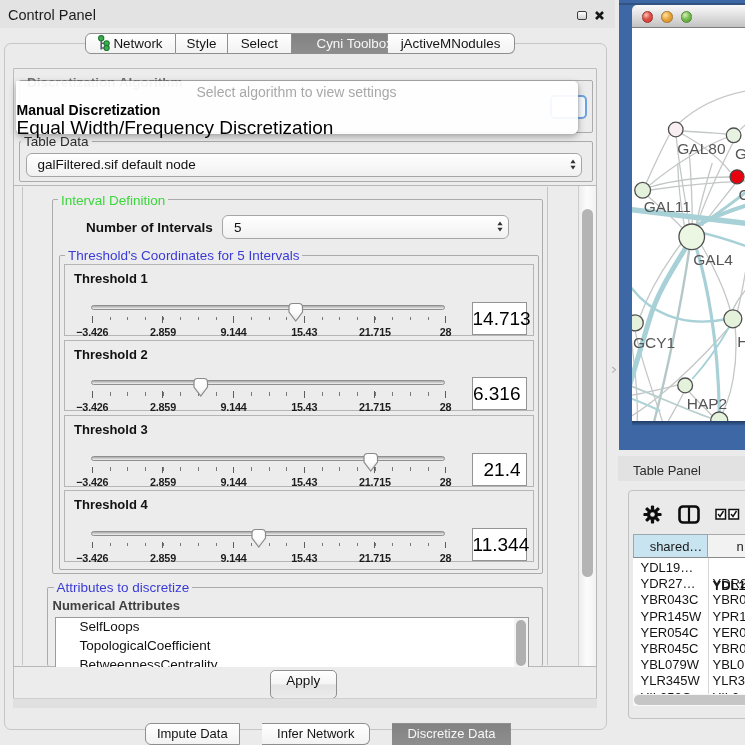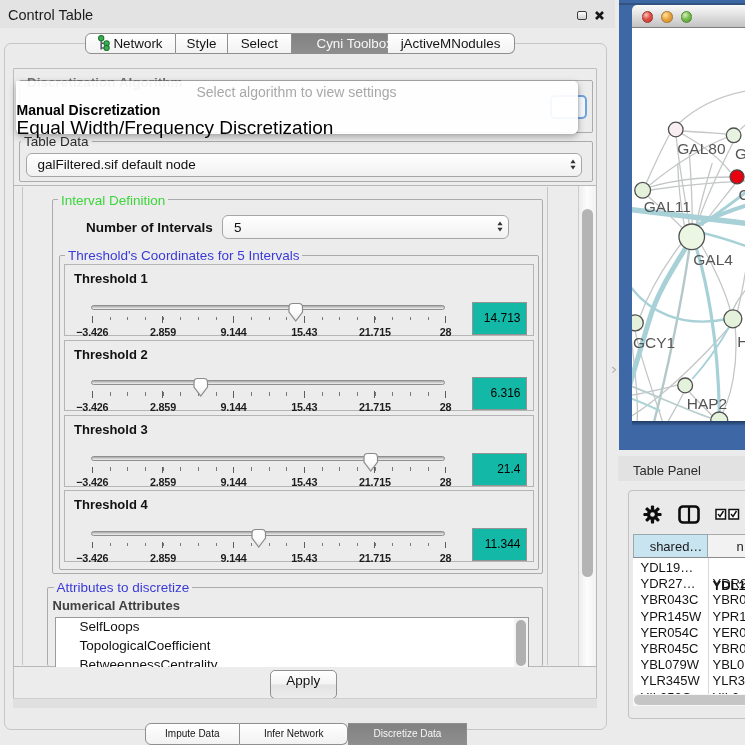--- a/index.html
+++ b/index.html
@@ -23,25 +23,25 @@
 .popup{left:15.5px;top:80.5px;width:562px;height:53px;background:rgba(255,255,255,0.93);border-radius:0 5px 6px 6px;box-shadow:0 3px 7px rgba(70,70,70,.42),1px 0 2px rgba(90,90,90,.15);z-index:10;}
 .scrollpane{left:13px;top:185px;width:583.5px;height:482px;background:#ececec;border:1px solid #b8b8b8;overflow:hidden;}
 .vsb{position:absolute;right:0;top:0;width:17.5px;height:480px;background:linear-gradient(90deg,#ededed,#fcfcfc 45%,#f2f2f2);border-left:1px solid #cccccc;}
 .vsb .thumb{position:absolute;left:2.5px;top:23px;width:11.5px;height:368px;background:#b4b4b4;border-radius:6px;}
 .innerpanel{position:absolute;left:7.5px;top:1px;width:526px;height:478px;border-left:1px solid #c4c4c4;border-right:1px solid #c4c4c4;}
 .tpanel{position:absolute;width:470.5px;height:71.5px;left:63.5px;border:1px solid #b5b5b5;background:#ececec;}
 .tlabel{position:absolute;left:9.5px;top:6px;font-weight:bold;font-size:13px;color:#111;}
 .track{position:absolute;left:26.3px;top:39.8px;width:354px;height:4.8px;background:linear-gradient(#a8a8a8,#f2f2f2);border:1px solid #8f8f8f;border-radius:3px;}
 .ticks{position:absolute;left:27.3px;top:51.4px;width:355px;height:3.6px;background:repeating-linear-gradient(90deg,#787878 0 1px,transparent 1px 17.66px);}
 .sliderlabels span{position:absolute;top:60.3px;font-size:10.8px;font-weight:bold;color:#1c1c1c;transform:translateX(-50%);white-space:nowrap;letter-spacing:-0.2px;}
-.vbox{position:absolute;left:407px;top:36.5px;width:55px;height:33px;background:#14b8a6;border:1px solid #949494;font-size:12px;color:#000;text-align:right;line-height:31px;padding-right:5px;}
+.vbox{position:absolute;left:407px;top:36.5px;width:55px;height:33px;background:#ffffff;border:1px solid #949494;font-size:19px;color:#000;text-align:right;line-height:31px;padding-right:5px;}
 .thumbsvg{position:absolute;top:36.3px;}
 .applybtn{left:269.5px;top:669.5px;width:67.5px;height:29px;background:linear-gradient(#ffffff,#f4f4f4 48%,#e3e3e3 52%,#ececec);border:1px solid #8f8f8f;border-radius:5px;font-size:13.5px;color:#111;text-align:center;line-height:20.5px;}
 .botstrip{left:13px;top:697.5px;width:583.5px;height:10px;background:#e0e0e0;border-top:1px solid #cfcfcf;}
-.btabrow{left:144.6px;top:723px;height:21.5px;display:flex;z-index:5;font-size:10px;}
+.btabrow{left:144.6px;top:723px;height:21.5px;display:flex;z-index:5;font-size:13px;gap:22px;}
 .btabrow .seg{height:21.5px;line-height:20px;}
 .bluewin{left:619px;top:0;width:126px;height:449.5px;background:#3e67a5;}
 .bluewin .topline{position:absolute;left:0;top:2.5px;width:126px;height:2px;background:#32537f;}
 .mactitle{left:631.5px;top:4.5px;width:113.5px;height:23px;background:linear-gradient(#fafafa,#d4d4d4 70%,#c3c3c3);border-bottom:1px solid #7d7d7d;border-radius:5px 0 0 0;z-index:2;}
 .light{position:absolute;top:6.8px;width:11.5px;height:11.5px;border-radius:50%;}
 .canvas{left:631.5px;top:27.5px;width:113.5px;height:393px;background:#ffffff;overflow:hidden;z-index:2;}
 .canvshadow{left:631.5px;top:420.5px;width:113.5px;height:5px;background:linear-gradient(#1e3b64,rgba(62,103,165,0));z-index:3;}
 .tablebar{left:618px;top:455.5px;width:127px;height:25.5px;background:#e2e2e2;}
 .tablebar span{position:absolute;left:15px;top:7px;font-size:13px;color:#2a2a2a;}
 .tablebox{left:628px;top:490px;width:125px;height:229px;background:#eaeaea;border:1.3px solid #c2c2c2;border-radius:4px;}
@@ -51,21 +51,21 @@
 .tbody .r{position:absolute;left:8px;white-space:nowrap;}
 .tbody .r2{position:absolute;left:80px;white-space:nowrap;}
 .coldiv{position:absolute;left:75px;top:0;width:1px;height:148px;background:#d8d8d8;}
 .hsb{left:632.5px;top:694px;width:112.5px;height:12px;background:#f6f6f6;}
 .hsb .thumb{position:absolute;left:1px;top:1px;width:115px;height:10px;background:#c5c5c5;border-radius:5.5px;}
 .netlabel{font-size:15.5px;fill:#565656;font-family:"Liberation Sans",sans-serif;}
 </style></head>
 <body>
 
 <div class="abs titlebar"></div>
-<div class="abs tp-title">Control Table</div>
+<div class="abs tp-title">Control Panel</div>
 <div class="abs minbtn"></div>
 <svg class="abs" style="left:593.5px;top:10px" width="11" height="11">
     <path d="M2 2 L9 9 M9 2 L2 9" stroke="#161616" stroke-width="2.6"></path>
   </svg>
 
 <div class="abs outerpanel"></div>
 
 <div class="abs tabrow">
   <span class="seg first" style="width:91px;"><svg width="12" height="16" viewBox="0 0 12 16" style="vertical-align:-3px;margin-right:3px">
         <path d="M3.2 4 L3.2 14.5 M3.2 8.3 L8.3 8.3 M3.2 13 L8.3 13" stroke="#5a6070" stroke-width="1.6" fill="none"></path>

